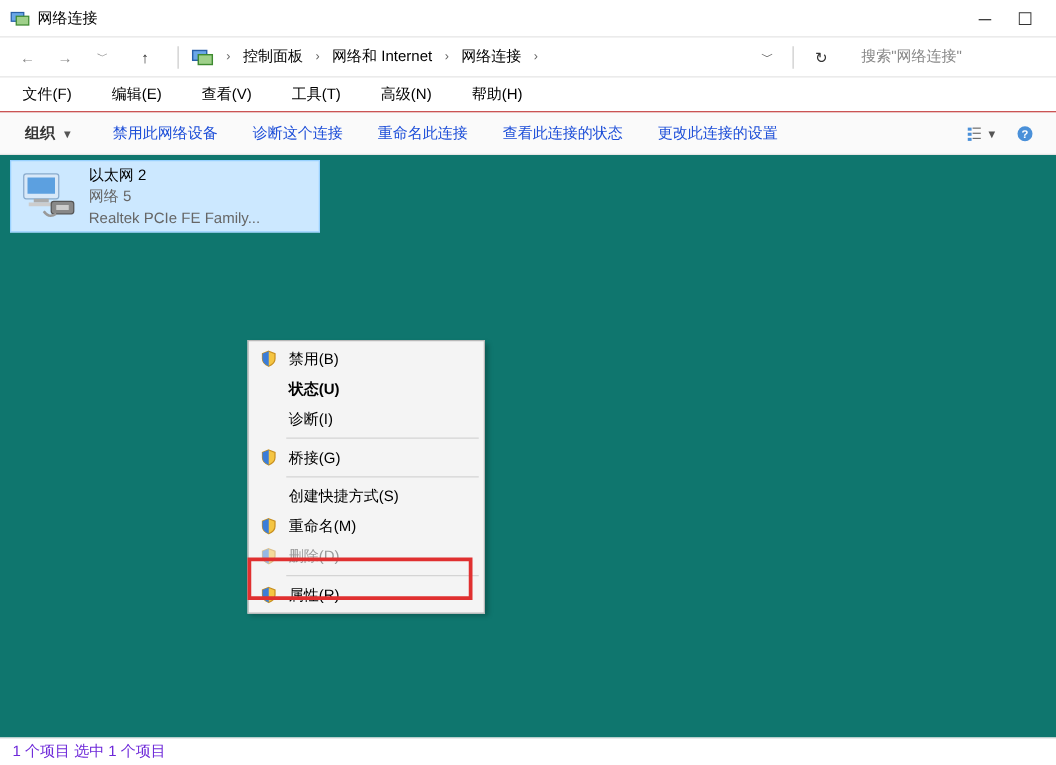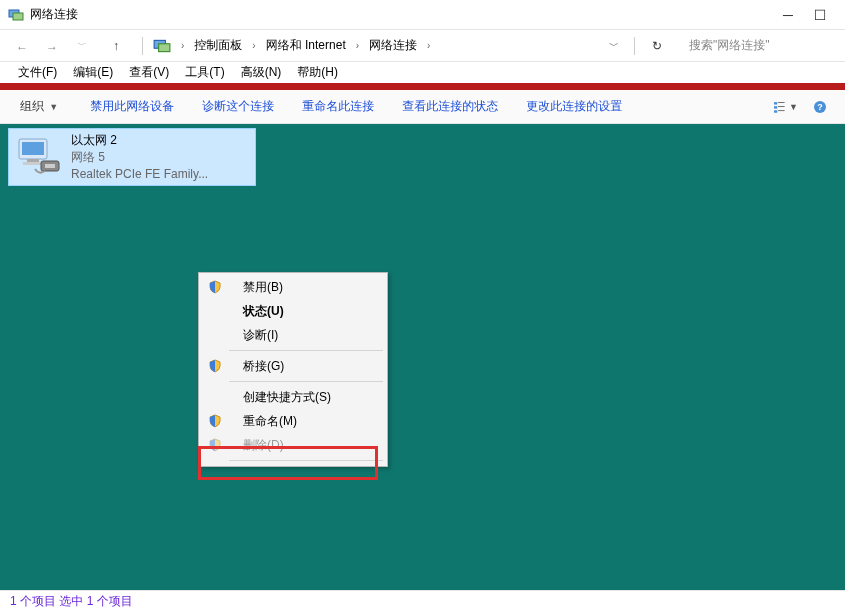--- a/index.html
+++ b/index.html
@@ -17,42 +17,42 @@
     .nav-up { margin: 0 4px; }
     .sep-v { width: 1px; height: 18px; background: #ccc; margin: 0 4px; }
     .addr-icon { width: 18px; height: 18px; }
     .crumb-sep { color: #666; margin: 0 4px; font-size: 10px; }
     .crumb { cursor: default; }
     .addr-end { flex: 1; }
     .dropdown-btn { width: 20px; display: flex; justify-content: center; color: #555; }
     .refresh-btn { width: 24px; display: flex; justify-content: center; color: #333; margin-right: 10px; }
     .search-box { width: 150px; height: 22px; display: flex; align-items: center; padding: 0 4px; color: #888; }
     
-    .menubar { height: 28px; display: flex; align-items: center; padding: 0 10px; gap: 0; border-bottom: 7px solid #b91c1c; }
+    .menubar { height: 28px; display: flex; align-items: center; padding: 0 10px; gap: 16px; border-bottom: 1px solid #b91c1c; }
     .menu-item { padding: 4px 8px; cursor: default; }
     
     .toolbar { height: 34px; display: flex; align-items: center; padding: 0 12px; border-bottom: 1px solid #e5e5e5; background: #fafafa; }
     .tool-item { color: #1d4ed8; padding: 0 8px; cursor: pointer; }
-    .tool-item.dark { color: #333; margin-right: 16px; }
+    .tool-item.dark { color: #333; margin-right: 16px; font-weight: bold; }
     .tool-dd { color: #555; font-size: 9px; margin-left: 2px; }
     .tool-gap { width: 12px; }
     .tool-spacer { flex: 1; }
     .tool-right { display: flex; gap: 8px; align-items: center; }
     .tool-icon-btn { width: 26px; height: 22px; display: flex; align-items: center; justify-content: center; border: 1px solid transparent; }
     
     .content { position: relative; height: calc(612px - 30px - 32px - 28px - 34px - 22px); background: #0f766e; }
     
     .connection-item { position: absolute; left: 8px; top: 4px; width: 248px; height: 58px; display: flex; align-items: center; padding: 4px 6px; background: #cce8ff; border: 1px solid #99d1ff; }
     .conn-icon { width: 48px; height: 44px; margin-right: 8px; position: relative; }
     .conn-text { display: flex; flex-direction: column; gap: 1px; line-height: 1.35; }
     .conn-name { color: #000; }
     .conn-sub { color: #666; }
     
     .ctx-menu { position: absolute; left: 198px; top: 148px; width: 190px; background: #f4f4f4; border: 1px solid #b8b8b8; box-shadow: 2px 2px 4px rgba(0,0,0,0.25); padding: 2px; }
-    .ctx-item { height: 24px; display: flex; align-items: center; padding: 0 8px 0 6px; gap: 20px; position: relative; }
+    .ctx-item { height: 24px; display: flex; align-items: center; padding: 0 8px 0 6px; gap: 8px; position: relative; }
     .ctx-item.disabled { color: #999; }
     .ctx-icon-slot { width: 16px; height: 16px; display: flex; align-items: center; justify-content: center; }
     .ctx-sep { height: 1px; background: #d4d4d4; margin: 3px 2px 3px 28px; }
     .ctx-highlight { position: absolute; left: 198px; top: 322px; width: 180px; height: 34px; border: 3px solid #e03030; pointer-events: none; }
     
     .statusbar { position: absolute; bottom: 0; left: 0; right: 0; height: 22px; display: flex; align-items: center; padding: 0 10px; font-size: 12px; color: #6d28d9; border-top: 1px solid #e5e5e5; }
     
     .shield { width: 14px; height: 14px; }
   </style>
 </head>
@@ -210,20 +210,29 @@
     <div class="ctx-item disabled">
       <span class="ctx-icon-slot">
           <svg class="shield" viewBox="0 0 14 14" style="opacity:0.5;">
             <path d="M7 1 L12 3 L12 7 Q12 11 7 13 Q2 11 2 7 L2 3 Z" fill="#f5c542" stroke="#c89020"></path>
             <path d="M7 1 L7 13 Q2 11 2 7 L2 3 Z" fill="#3b7dd8"></path>
           </svg>
         </span>
       <span>删除(D)</span>
     </div>
     <div class="ctx-sep"></div>
+    <div class="ctx-item">
+      <span class="ctx-icon-slot">
+          <svg class="shield" viewBox="0 0 14 14">
+            <path d="M7 1 L12 3 L12 7 Q12 11 7 13 Q2 11 2 7 L2 3 Z" fill="#f5c542" stroke="#c89020"></path>
+            <path d="M7 1 L7 13 Q2 11 2 7 L2 3 Z" fill="#3b7dd8"></path>
+          </svg>
+        </span>
+      <span>属性(R)</span>
+    </div>
   </div>
 
   <div class="ctx-highlight"></div>
 </div>
 
 <div class="statusbar">
   <span>1 个项目    选中 1 个项目</span>
 </div>
 
 </body></html>

